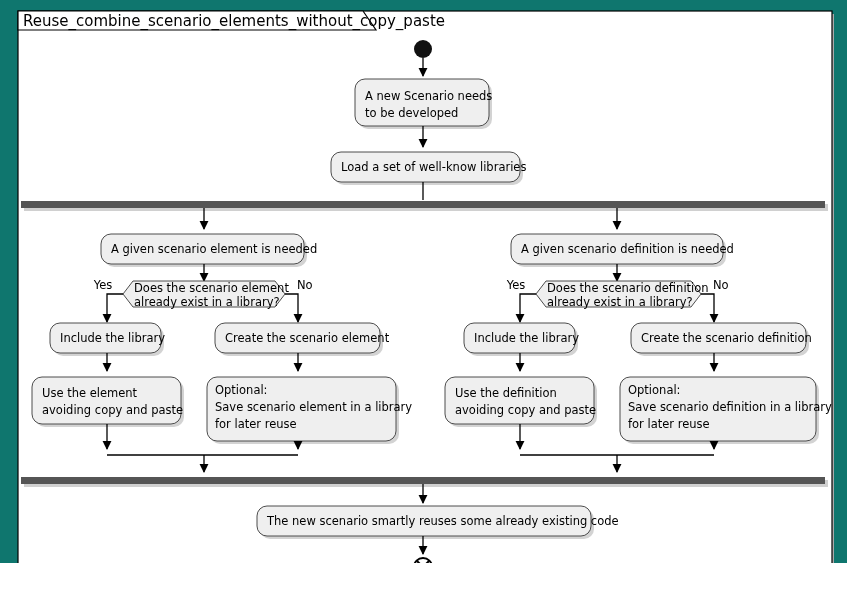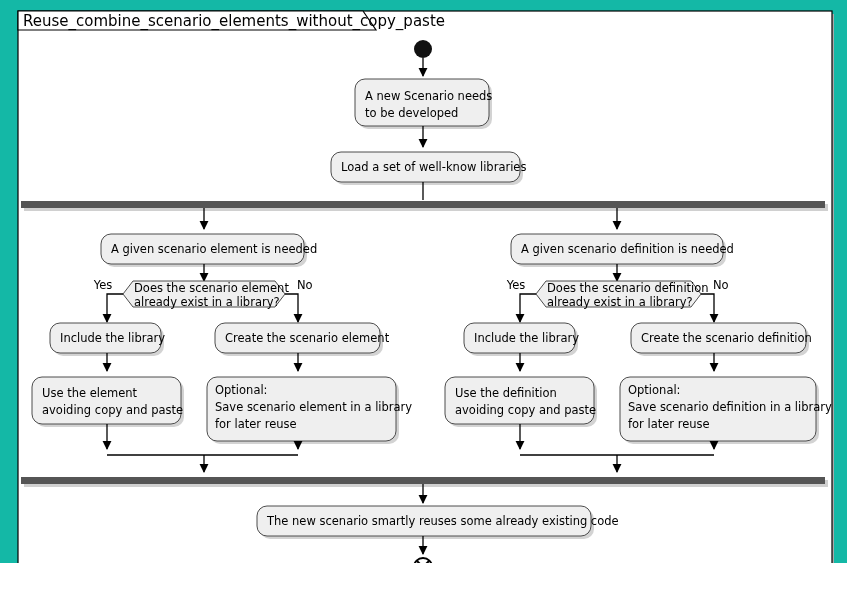--- a/index.html
+++ b/index.html
@@ -7,21 +7,21 @@
     padding: 0;
     background: #ffffff;
   }
   body {
     font-family: "DejaVu Sans", sans-serif;
   }
   #stage {
     position: relative;
     width: 847px;
     height: 563px;
-    background: #14b8a6;
+    background: #0f766e;
     overflow: hidden;
   }
   #stage svg {
     position: absolute;
     left: 0;
     top: 0;
   }
   .frame-rect {
     fill: #ffffff;
     stroke: #000000;

